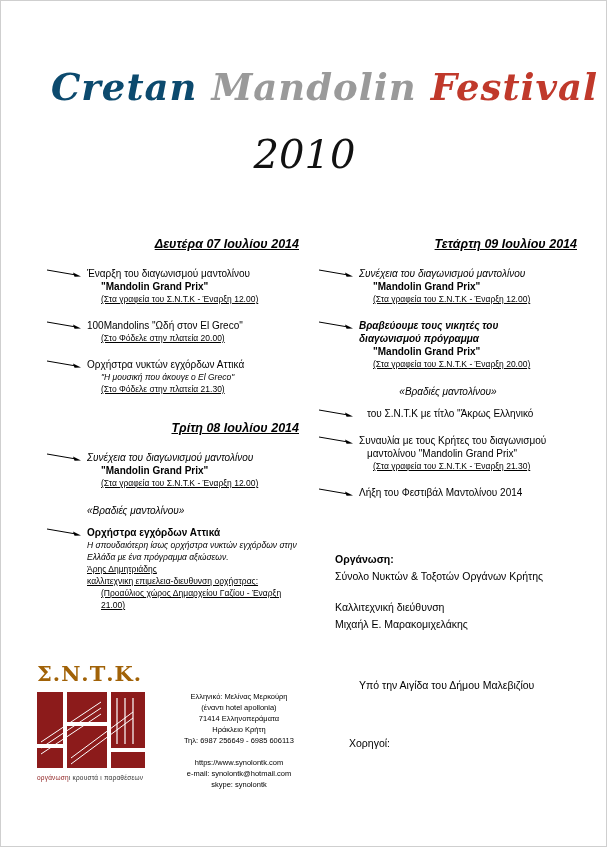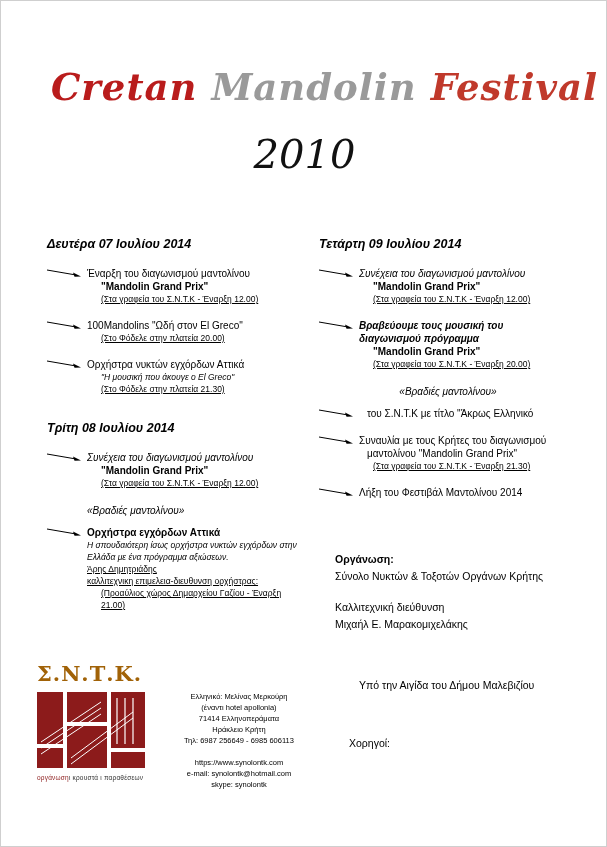--- a/index.html
+++ b/index.html
@@ -34,21 +34,21 @@
     text-align: center;
   }
   .festival-title {
     font-family: "DejaVu Serif", serif;
     font-size: 37px;
     font-weight: bold;
     font-style: italic;
     letter-spacing: 1px;
     white-space: nowrap;
   }
-  .festival-title .w1 { color: #b91c1c; margin-left: 40px; }
+  .festival-title .w1 { color: #0c4a6e; margin-left: 40px; }
   .festival-title .w2 { color: #9a9a9a; }
   .festival-title .w3 { color: #c0392b; }
   .festival-title .sp { display: inline-block; width: 14px; }
   .festival-year {
     margin-top: 22px;
     font-family: "DejaVu Serif", serif;
     font-size: 40px;
     font-style: italic;
     color: #111111;
   }
@@ -58,21 +58,22 @@
     position: absolute;
     font-size: 10px;
   }
   .col-left  { left: 46px;  top: 236px; width: 252px; }
   .col-right { left: 318px; top: 236px; width: 258px; }
 
   .day-heading {
     font-size: 12.5px;
     font-weight: bold;
     font-style: italic;
-    text-align: left;
+    text-decoration: underline;
+    text-align: right;
     margin: 0 0 16px 0;
     color: #000;
   }
   .day-heading.second { margin-top: 26px; }
 
   .entry {
     position: relative;
     margin: 0 0 14px 0;
     padding-left: 40px;
   }
@@ -276,21 +277,21 @@
       <span class="ln sm indent">(Στα γραφεία του Σ.Ν.Τ.Κ - Έναρξη 12.00)</span>
     </div>
 
     <div class="entry">
       <span class="arrow">
         <svg width="34" height="10" viewBox="0 0 34 10">
             <line x1="0" y1="2" x2="29" y2="7" stroke="#000" stroke-width="1"></line>
             <polygon points="34,8.5 26,4.5 27.5,8.8" fill="#000"></polygon>
           </svg>
       </span>
-      <span class="ln bi">Βραβεύουμε τους μουσική του</span>
+      <span class="ln bi">Βραβεύουμε τους νικητές του</span>
       <span class="ln bi">διαγωνισμού πρόγραμμα</span>
       <span class="ln b indent">"Mandolin Grand Prix"</span>
       <span class="ln sm indent">(Στα γραφεία του Σ.Ν.Τ.Κ - Έναρξη 20.00)</span>
     </div>
 
     <div class="section-sub center">«Βραδιές μαντολίνου»</div>
 
     <div class="entry">
       <span class="arrow">
         <svg width="34" height="10" viewBox="0 0 34 10">

